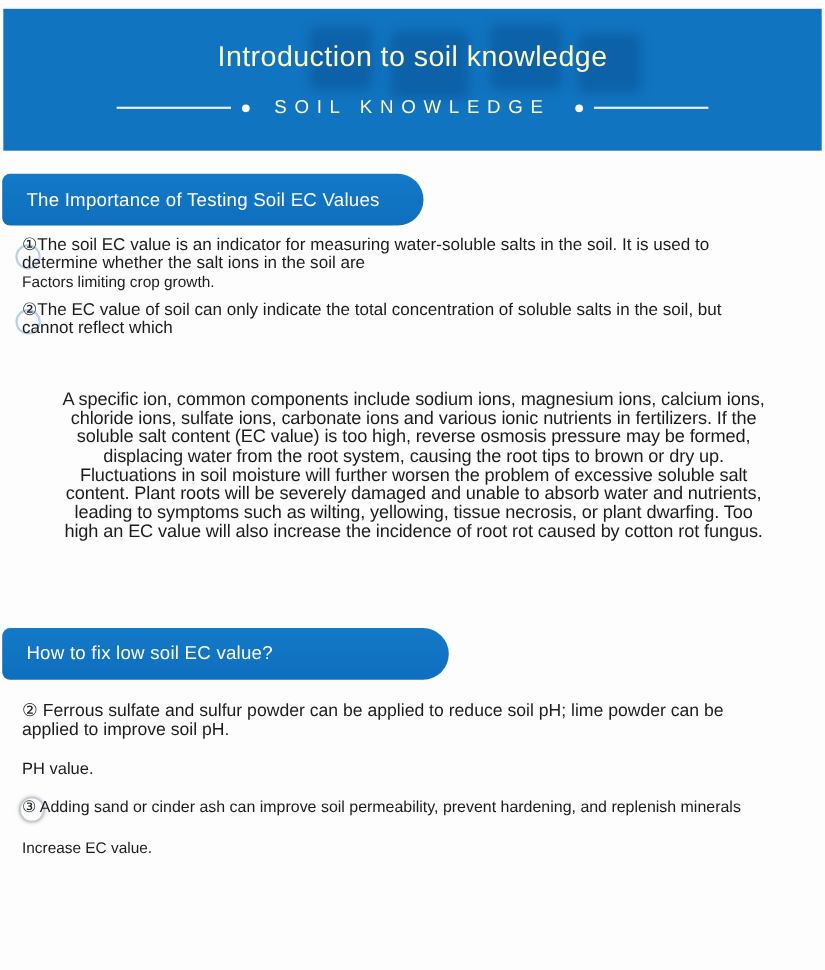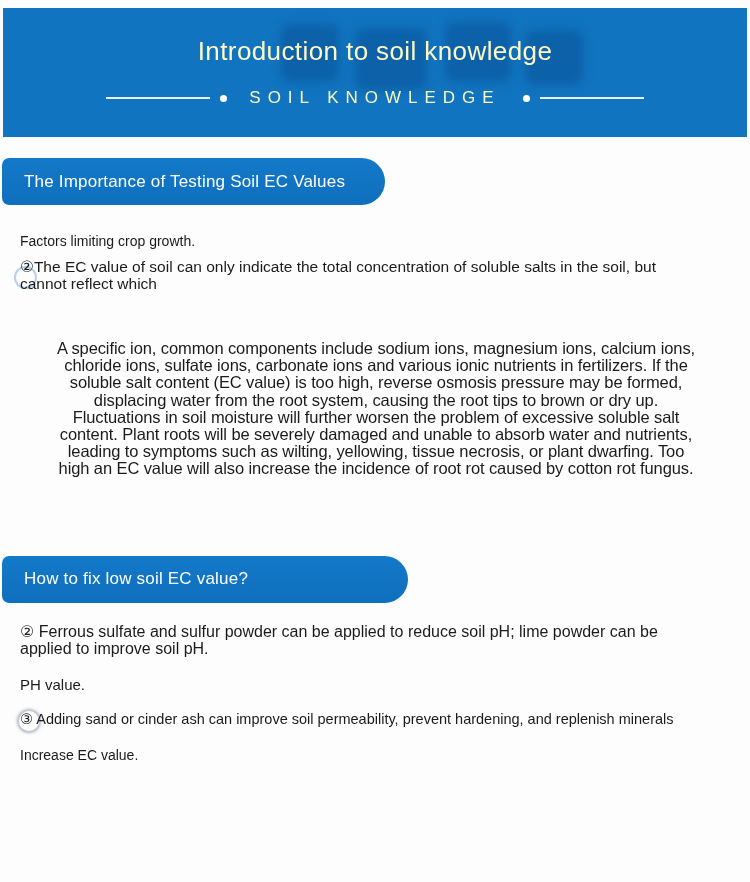--- a/index.html
+++ b/index.html
@@ -70,21 +70,21 @@
   .banner2{width:406px;margin-top:78px;}
   
   .content{padding:0 18px 0 20px;}
   .para{position:relative;}
   .ptext{
     position:relative;z-index:1;
     display:block;
     white-space:pre-line;
   }
   .p-point1{font-size:15.5px;line-height:16.5px;margin-top:10px;}
-  .p-note1{font-size:14px;line-height:16px;margin-top:28px;}
+  .p-note1{font-size:14px;line-height:16px;margin-top:0;}
   .p-point2{font-size:15.5px;line-height:16.5px;margin-top:10px;}
   .p-body{font-size:16.5px;line-height:17.2px;margin-top:48px;letter-spacing:-0.1px;text-align:center;}
   .p-apply{font-size:14px;line-height:15.5px;margin-top:26px;}
   .p-ferrous{font-size:16px;line-height:17px;margin-top:20px;}
   .p-ph{font-size:15px;line-height:16px;margin-top:20px;}
   .p-adding{font-size:14.5px;line-height:16px;margin-top:18px;}
   .p-increase{font-size:14px;line-height:16px;margin-top:20px;}
   
   .ring{position:absolute;border-radius:50%;z-index:0;}
   .ring-blue{
@@ -121,20 +121,25 @@
       <span class="dot"></span>
       <span class="rule"></span>
     </div>
   </header>
 
   <section>
     <div class="banner banner1">
       <span>The Importance of Testing Soil EC Values</span>
     </div>
     <div class="content">
+      <div class="para p-point1">
+        <span class="ring ring-blue"></span>
+        <span class="ptext">①The soil EC value is an indicator for measuring water-soluble salts in the soil. It is used to
+determine whether the salt ions in the soil are</span>
+      </div>
       <div class="para p-note1">
         <span class="ptext">Factors limiting crop growth.</span>
       </div>
       <div class="para p-point2">
         <span class="ring ring-blue"></span>
         <span class="ptext">②The EC value of soil can only indicate the total concentration of soluble salts in the soil, but
 cannot reflect which</span>
       </div>
       <div class="para p-body">
         <span class="ptext">A specific ion, common components include sodium ions, magnesium ions, calcium ions,

